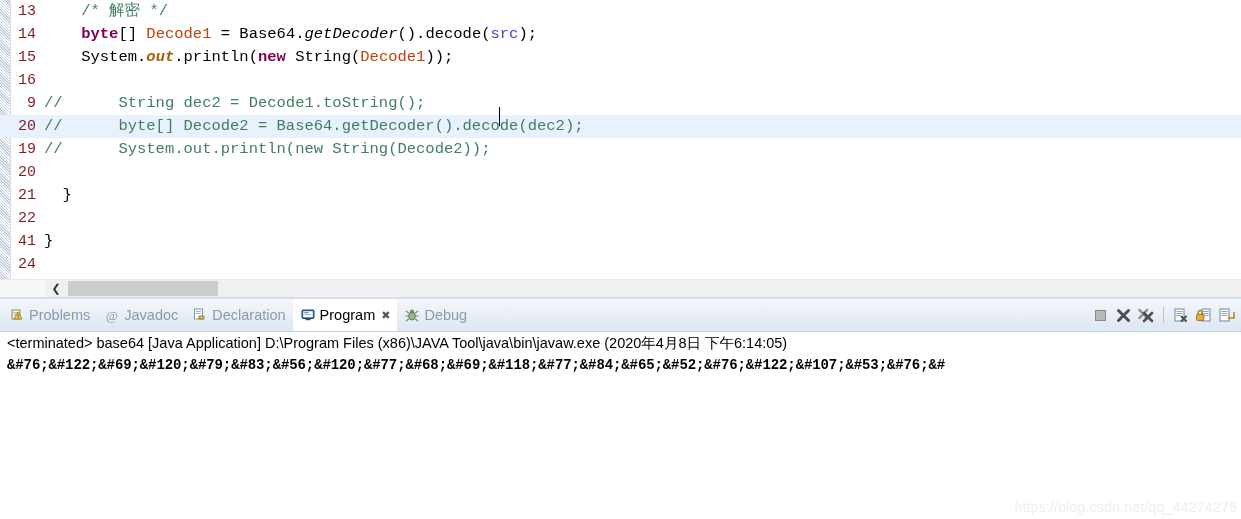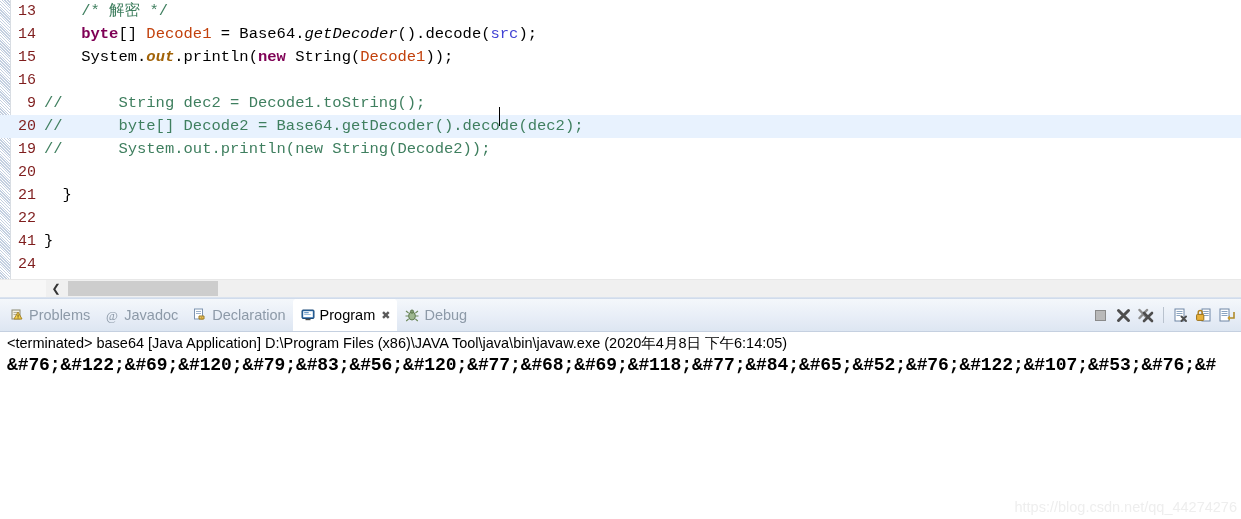--- a/index.html
+++ b/index.html
@@ -228,21 +228,21 @@
     white-space: pre;
     font-size: 14.5px;
     color: #000000;
     padding-left: 7px;
     line-height: 22px;
     font-family: "Liberation Sans", sans-serif;
   }
   .console-line.mono {
     font-family: "Liberation Mono", monospace;
     font-weight: bold;
-    font-size: 18px;
+    font-size: 14px;
     letter-spacing: -0.1px;
   }
   .watermark {
     position: absolute;
     right: 4px;
     bottom: 4px;
     font-size: 14.5px;
     color: #eeeeee;
     font-family: "Liberation Sans", sans-serif;
     white-space: nowrap;

